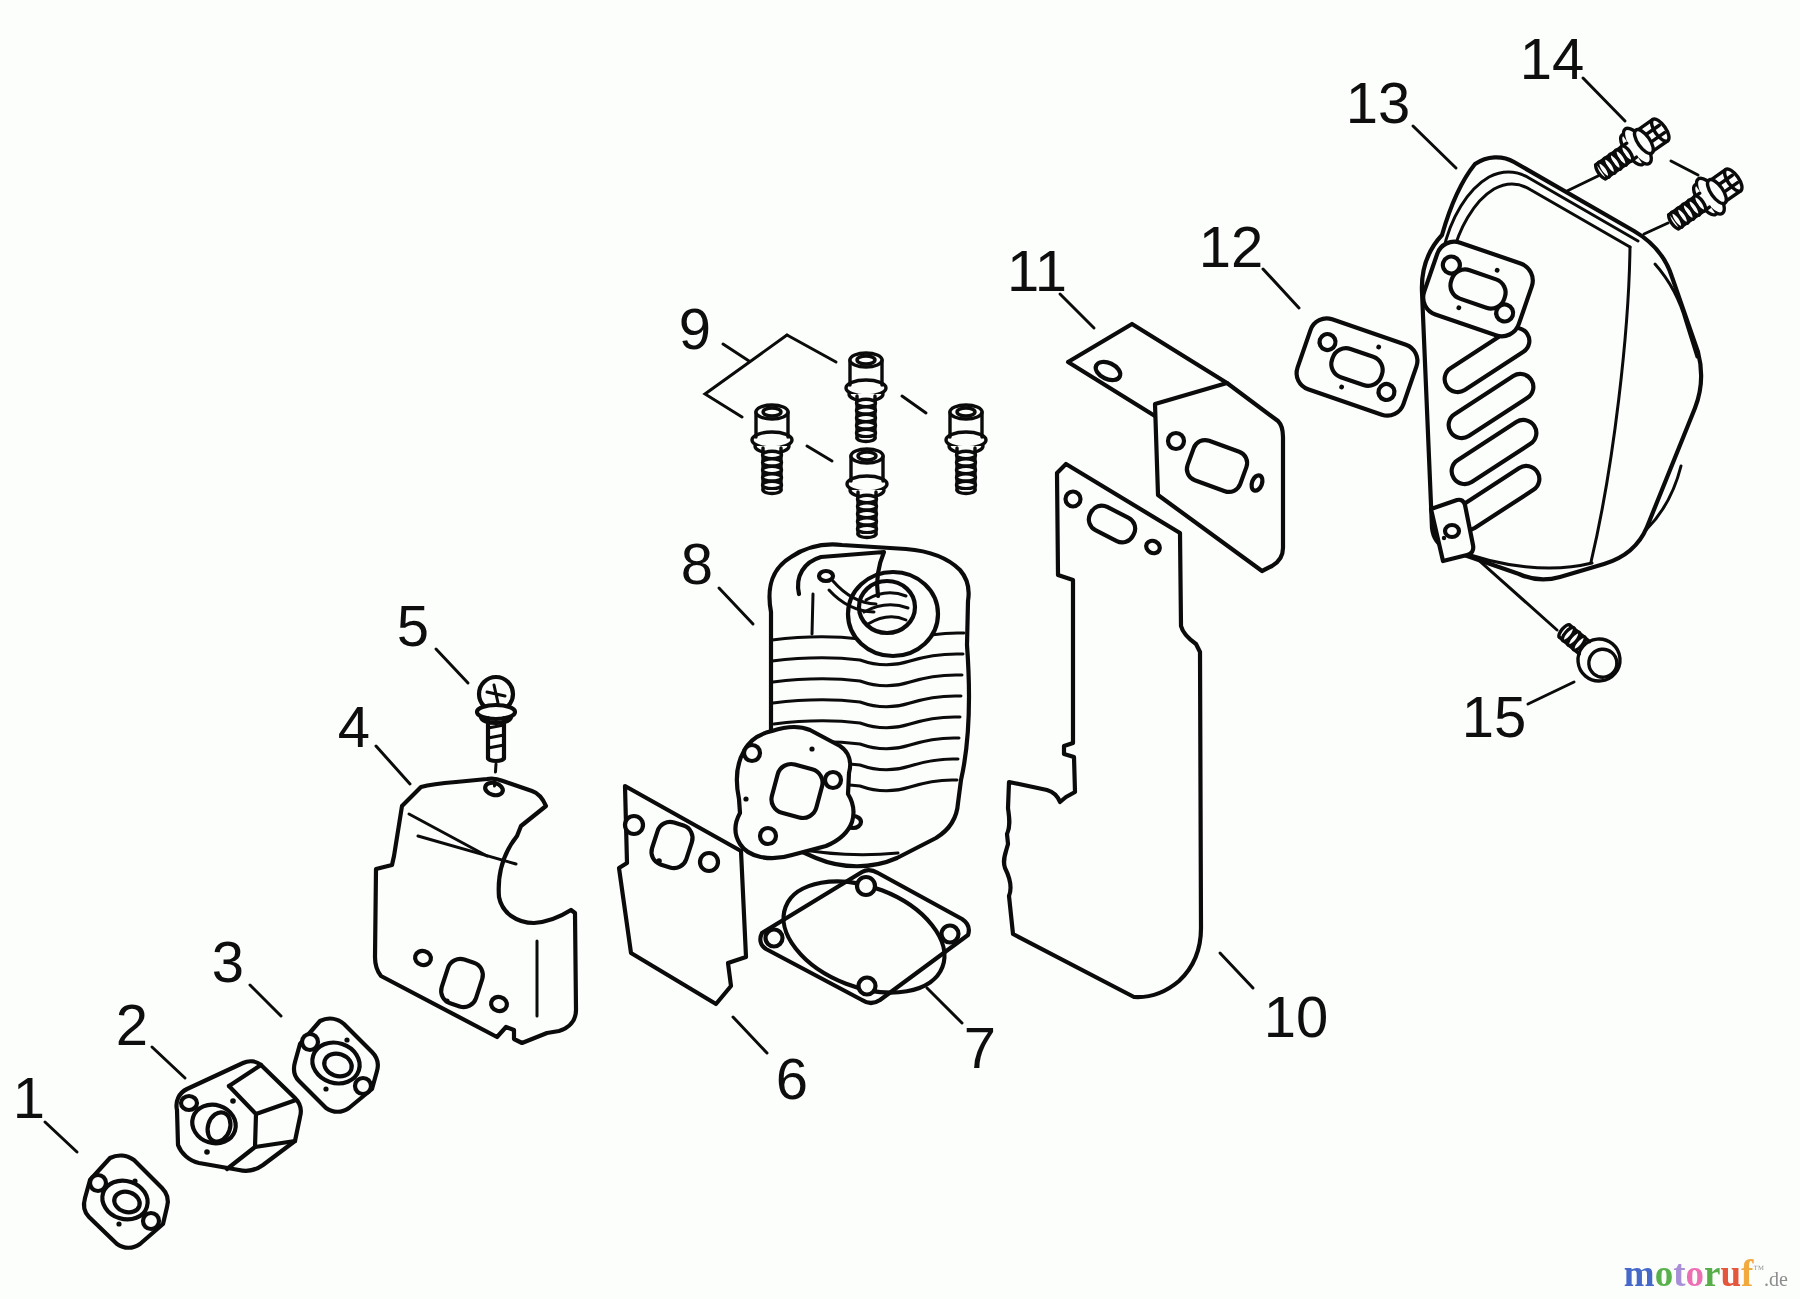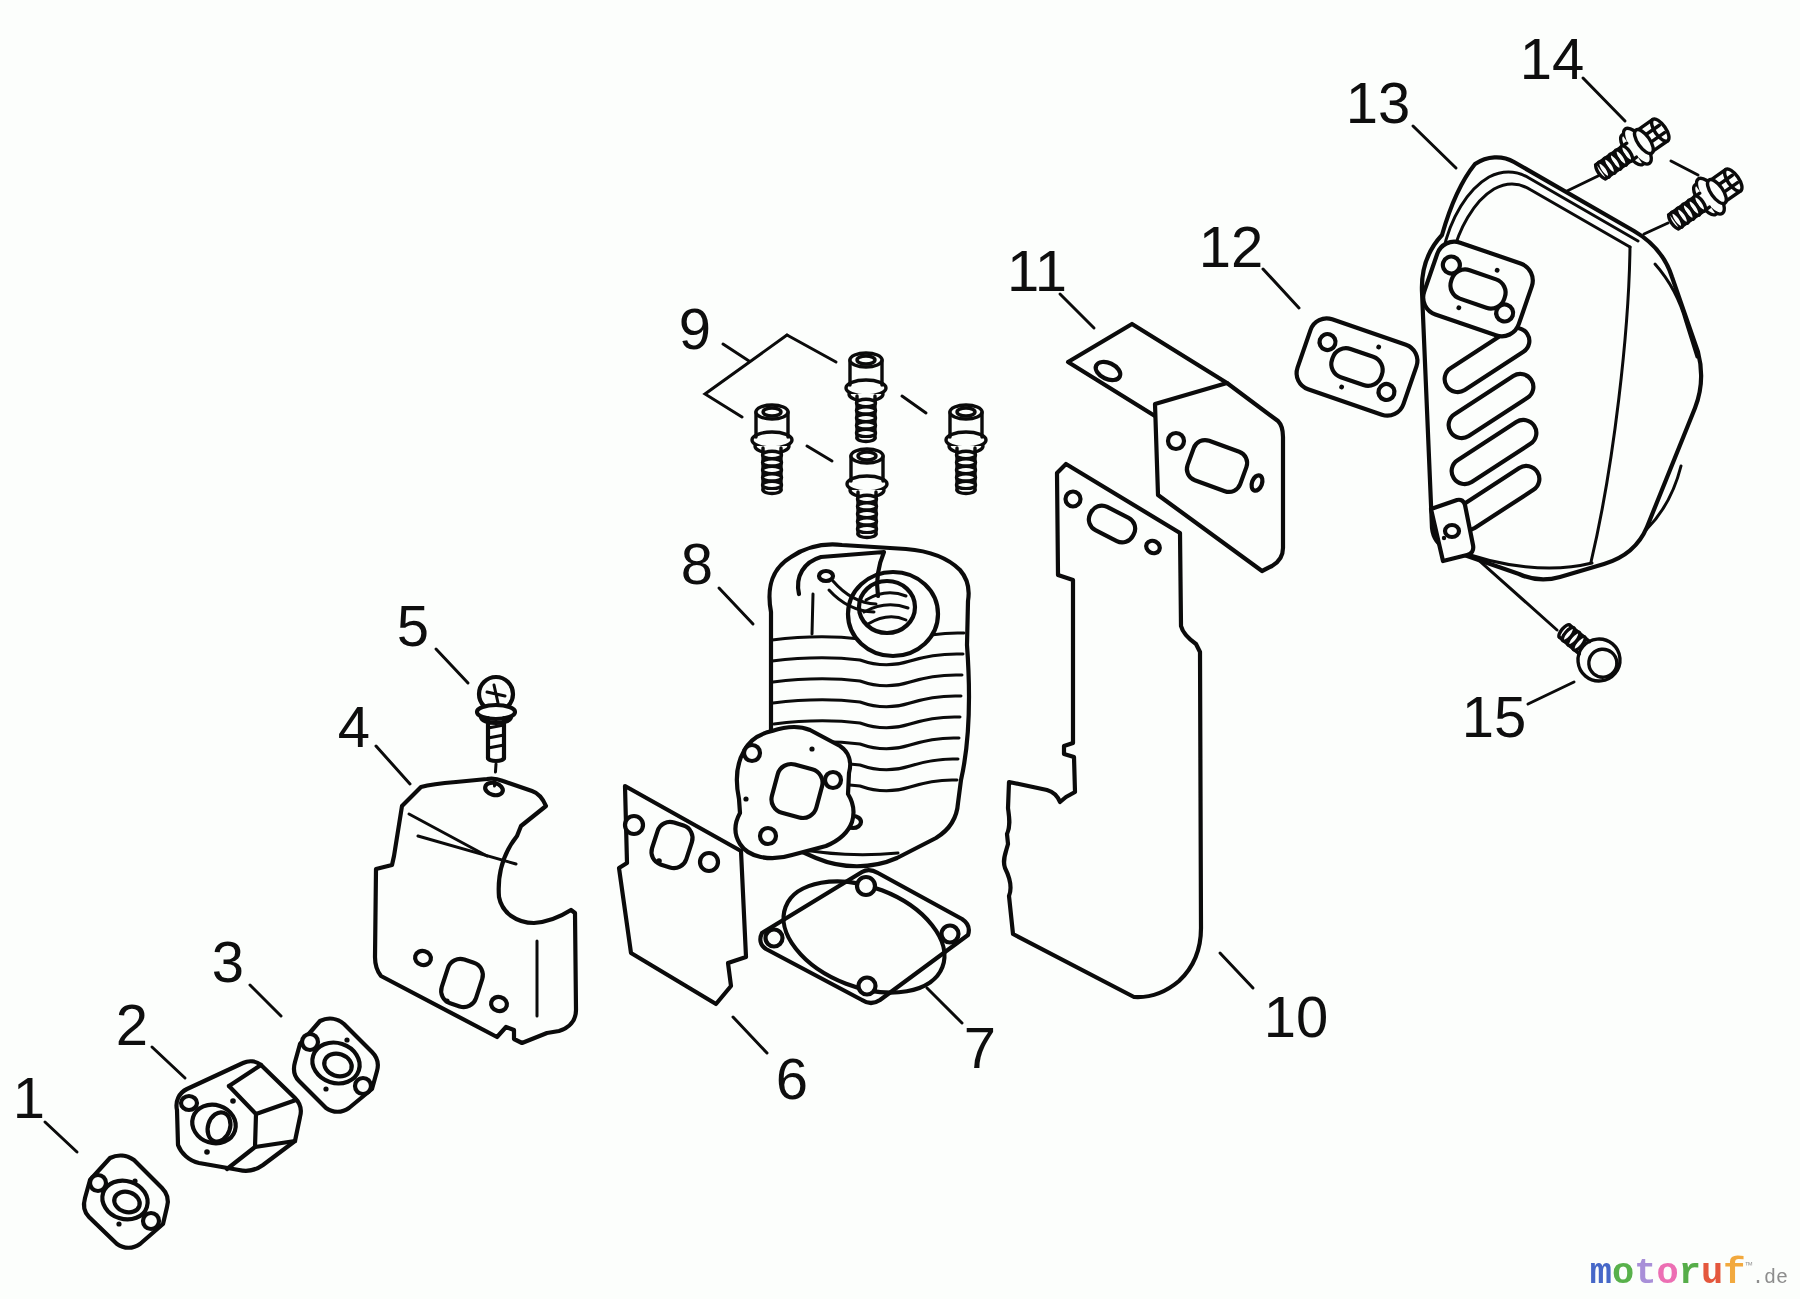--- a/index.html
+++ b/index.html
@@ -8,21 +8,21 @@
   svg{position:absolute;left:0;top:0;}
   .part path,.part rect,.part ellipse,.part circle{
     fill:#fcfefc;stroke:#0b0b0b;stroke-width:4.2;
     stroke-linejoin:round;stroke-linecap:round;}
   .part .ln{fill:none;}
   .part .thin{fill:none;stroke-width:3;}
   .part .dot{fill:#0b0b0b;stroke:none;}
   .leaders path{fill:none;stroke:#0b0b0b;stroke-width:3;stroke-linecap:round;}
   .fast{fill:#fcfefc;stroke:#0b0b0b;stroke-width:3.4;stroke-linejoin:round;stroke-linecap:round;}
   text.lbl{font-family:"Liberation Sans",sans-serif;font-size:58px;fill:#0e0e0e;text-anchor:middle;}
-  .logo{position:absolute;right:12px;bottom:7px;font-family:Liberation Mono, monospace;
+  .logo{position:absolute;right:12px;bottom:7px;font-family:Liberation Serif, serif;
         font-weight:bold;font-size:37px;line-height:1;letter-spacing:0px;white-space:nowrap;}
   .logo .tm{font-size:11px;vertical-align:super;font-weight:normal;}
   .logo .suffix{font-size:20px;font-weight:normal;}
 </style>
 </head>
 <body>
 
 <div id="stage">
 <svg width="1800" height="1299" viewBox="0 0 1800 1299">
 

